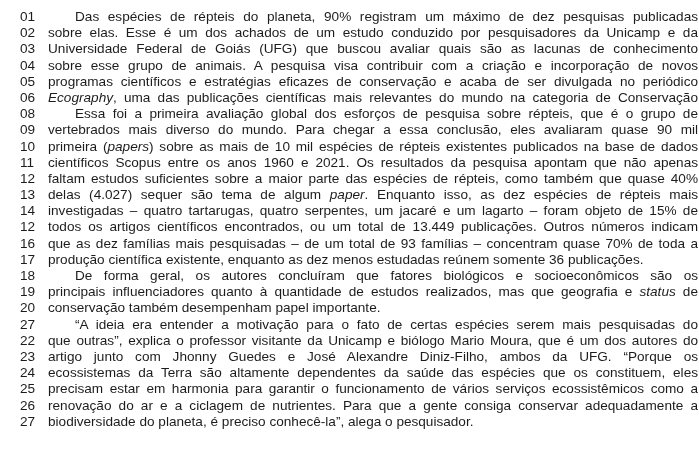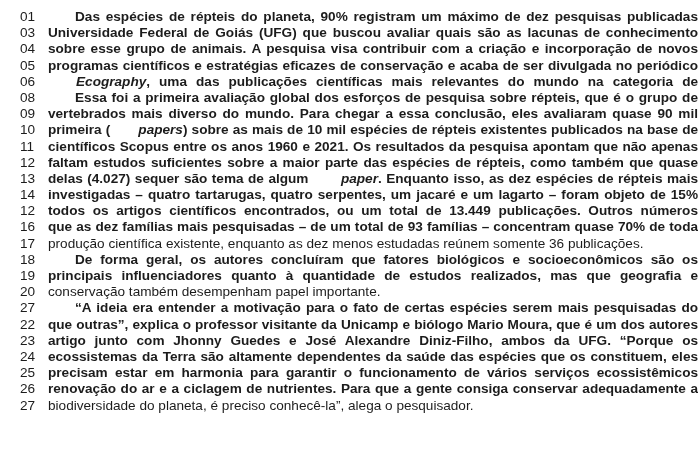--- a/index.html
+++ b/index.html
@@ -31,38 +31,40 @@
     text-align: left;
   }
   .txt {
     flex: 0 0 650px;
     width: 650px;
     overflow: hidden;
   }
   .txt.justify {
     text-align: justify;
     text-align-last: justify;
-    font-weight: bold;
   }
   .txt.indent {
     text-indent: 27px;
   }
   .txt .it {
     font-style: italic;
-    margin-left: 28px;
   }
 </style>
 </head>
 <body>
 
 <div class="page">
   <div class="text-body">
       <div class="line">
         <span class="num">01</span>
         <div class="txt justify indent"><span>Das espécies de répteis do planeta, 90% registram um máximo de dez pesquisas publicadas</span></div>
+      </div>
+      <div class="line">
+        <span class="num">02</span>
+        <div class="txt justify"><span>sobre elas. Esse é um dos achados de um estudo conduzido por pesquisadores da Unicamp e da</span></div>
       </div>
       <div class="line">
         <span class="num">03</span>
         <div class="txt justify"><span>Universidade Federal de Goiás (UFG) que buscou avaliar quais são as lacunas de conhecimento</span></div>
       </div>
       <div class="line">
         <span class="num">04</span>
         <div class="txt justify"><span>sobre esse grupo de animais. A pesquisa visa contribuir com a criação e incorporação de novos</span></div>
       </div>
       <div class="line">

